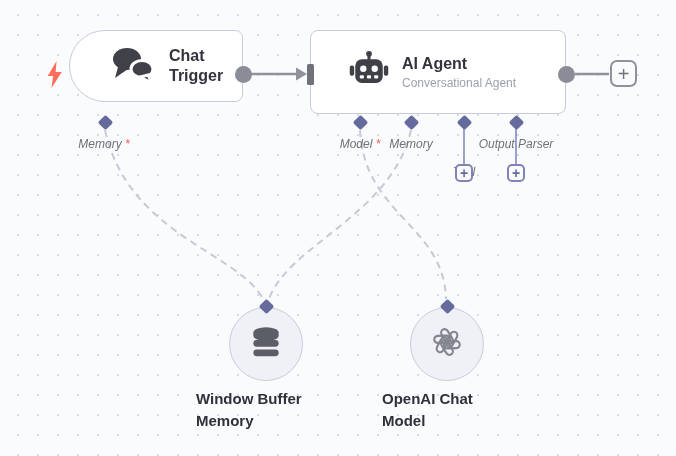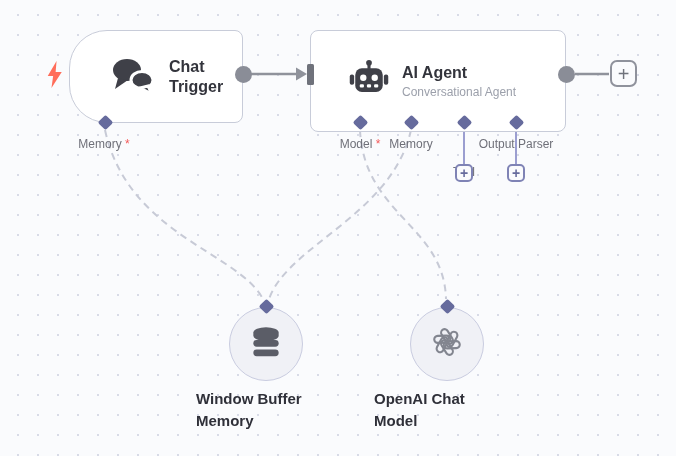--- a/index.html
+++ b/index.html
@@ -19,26 +19,26 @@
 
   .node {
     position: absolute;
     background: #ffffff;
     border: 1.6px solid #c8ccd9;
     display: flex;
     align-items: center;
     z-index: 2;
   }
   .node-trigger {
-    left: 69px; top: 30px; width: 174px; height: 93px;
+    left: 69px; top: 30px; width: 174px; height: 72px;
     border-radius: 38px 8px 8px 38px;
     padding-left: 40px;
   }
   .node-agent {
-    left: 310px; top: 30px; width: 256px; height: 102px;
+    left: 310px; top: 30px; width: 256px; height: 84px;
     border-radius: 8px;
     padding-left: 36px;
   }
   .node-icon { flex: 0 0 auto; display: flex; align-items: center; justify-content: center; }
   .node-text { margin-left: 11px; }
   .node-title {
     font-size: 16px; font-weight: 700; color: #33343c; line-height: 1.25;
   }
   .node-title.wrap { width: 70px; }
   .node-subtitle { font-size: 12px; color: #9ca0ab; margin-top: 2px; }
@@ -57,20 +57,21 @@
   .diamond {
     position: absolute; width: 11px; height: 11px;
     background: #666b9d; border-radius: 2px;
     transform: rotate(45deg); z-index: 4;
   }
 
   .port-label {
     position: absolute; width: 120px; text-align: center;
     font-size: 12px; color: #6f7079; z-index: 3;
     white-space: nowrap;
+    font-style: italic;
   }
   .req { color: #f45959; }
 
   .plus-btn {
     position: absolute; z-index: 4;
     background: #fafbfd; cursor: pointer;
     display: flex; align-items: center; justify-content: center;
     font-family: "Liberation Sans", sans-serif;
   }
   .plus-gray {
@@ -237,15 +238,15 @@
           <g transform="rotate(240)">
               <rect x="-3.5" y="-13.5" width="7" height="16" rx="3.5" transform="rotate(-32 0 -5.5)"></rect>
             </g>
           <g transform="rotate(300)">
               <rect x="-3.5" y="-13.5" width="7" height="16" rx="3.5" transform="rotate(-32 0 -5.5)"></rect>
             </g>
         </g>
       </svg>
     </span>
   </div>
-  <div class="circle-label" style="left:374px; top:388px; width:120px;">OpenAI Chat Model</div>
+  <div class="circle-label" style="left:382px; top:388px; width:120px;">OpenAI Chat Model</div>
 
 </div>
 
 </body></html>

